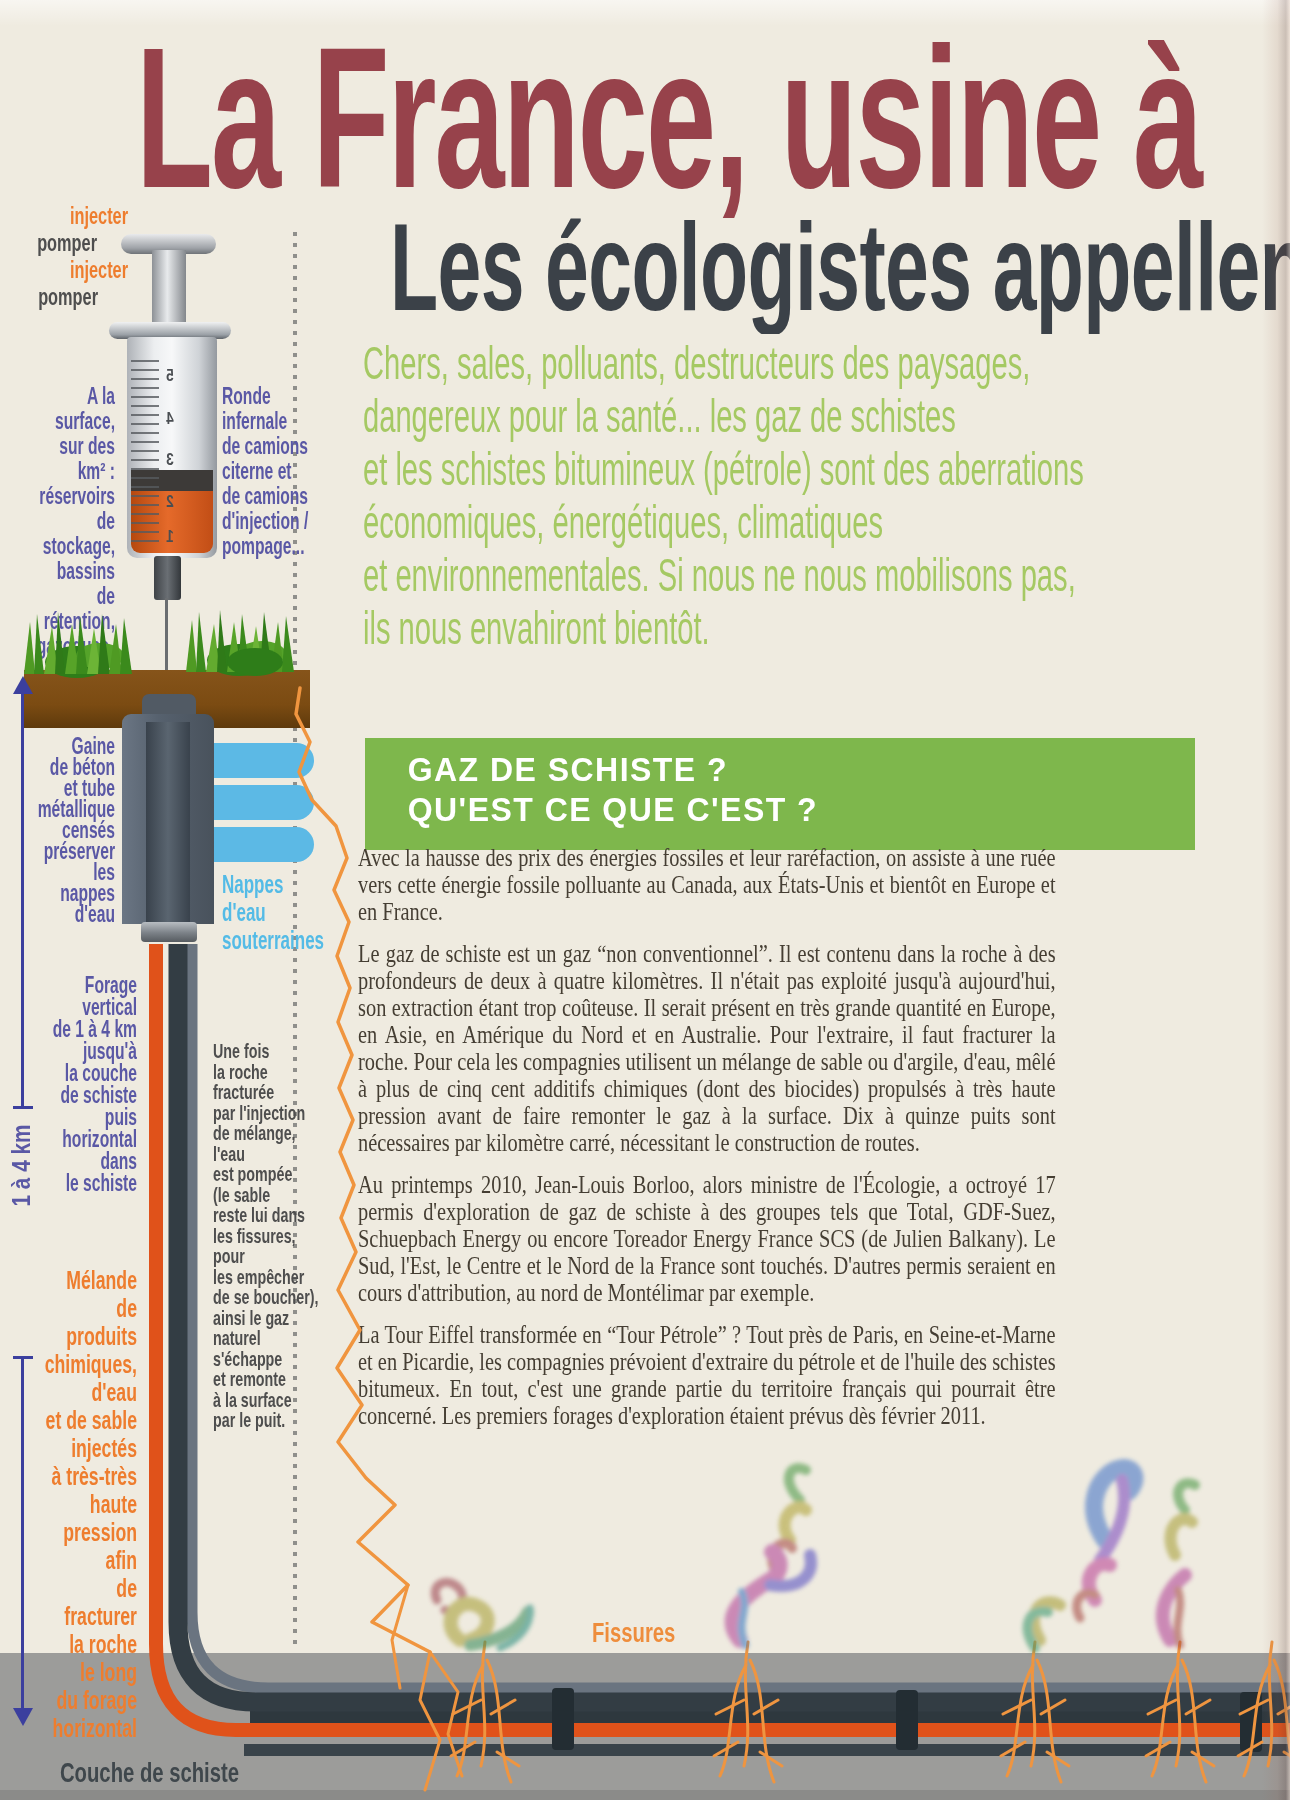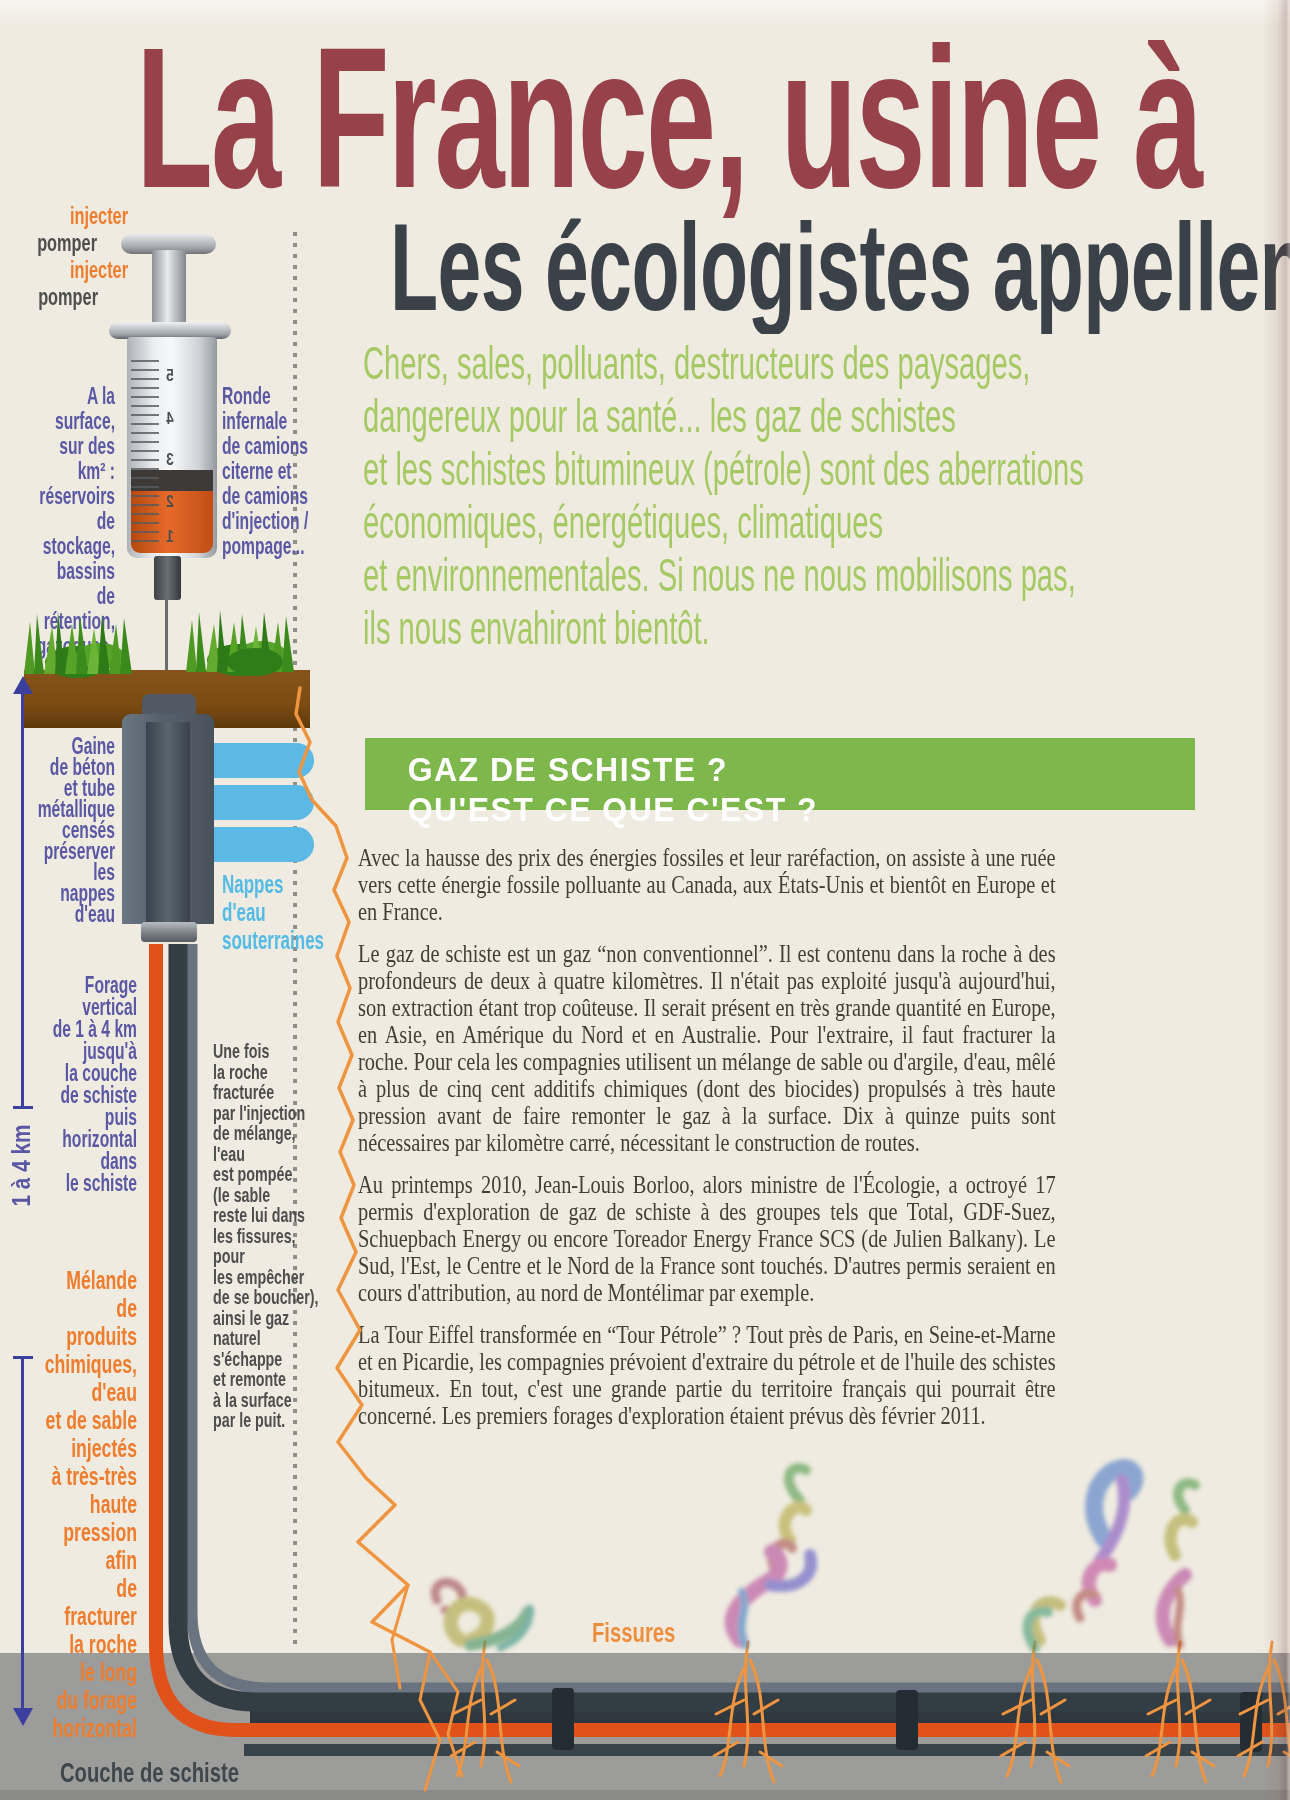--- a/index.html
+++ b/index.html
@@ -13,21 +13,21 @@
   .title-clip { left:136px; top:18px; width:1154px; height:225px; overflow:hidden; }
   .title-clip h1 { font-size:200px; line-height:1.0; font-weight:bold; color:#97424b;
     letter-spacing:-3px; white-space:nowrap; transform:scaleX(0.63); transform-origin:left top; }
   .sub-clip { left:390px; top:204px; width:900px; height:130px; overflow:hidden; }
   .sub-clip h2 { font-size:125px; line-height:1.0; font-weight:bold; color:#3b4148;
     letter-spacing:-1px; white-space:nowrap; transform:scaleX(0.63); transform-origin:left top; }
 
   
   .intro { left:363px; top:336px; width:1360px; font-size:47px; line-height:53px;
     color:#a5c963; transform:scaleX(0.62); transform-origin:left top; }
-  .banner { left:365px; top:738px; width:830px; height:72px; background:#7eb74c; }
+  .banner { left:365px; top:738px; width:830px; height:112px; background:#7eb74c; }
   .banner h3 { font-size:33px; line-height:40px; letter-spacing:1.5px; font-weight:bold;
     color:#ffffff; padding:12px 0 0 44px; white-space:pre-line; transform:scaleX(0.97); transform-origin:left top;}
   .bodycol { left:358px; top:844px; width:872px; transform:scaleX(0.8); transform-origin:left top;
     font-family:"Liberation Serif", serif; font-size:25.5px; line-height:27px; color:#453e33;
     text-align:justify; }
   .bodycol p { margin-bottom:15px; }
 
   
   .dotline { left:293px; top:232px; width:4px; height:1415px;
     background:repeating-linear-gradient(to bottom,#8f8f8b 0 4px,rgba(0,0,0,0) 4px 11px); }

